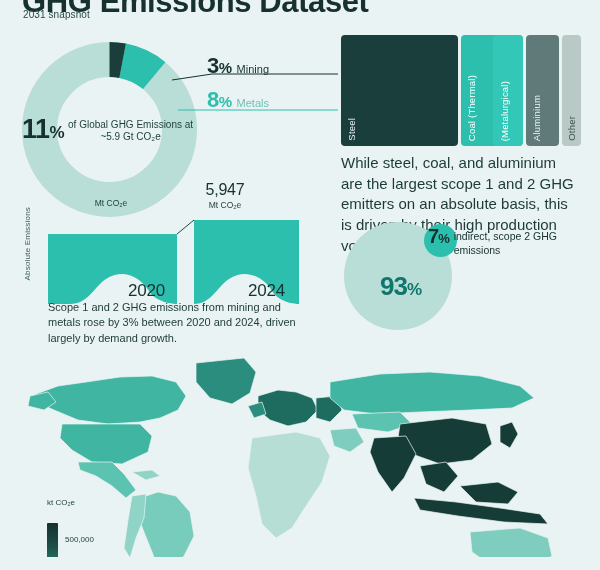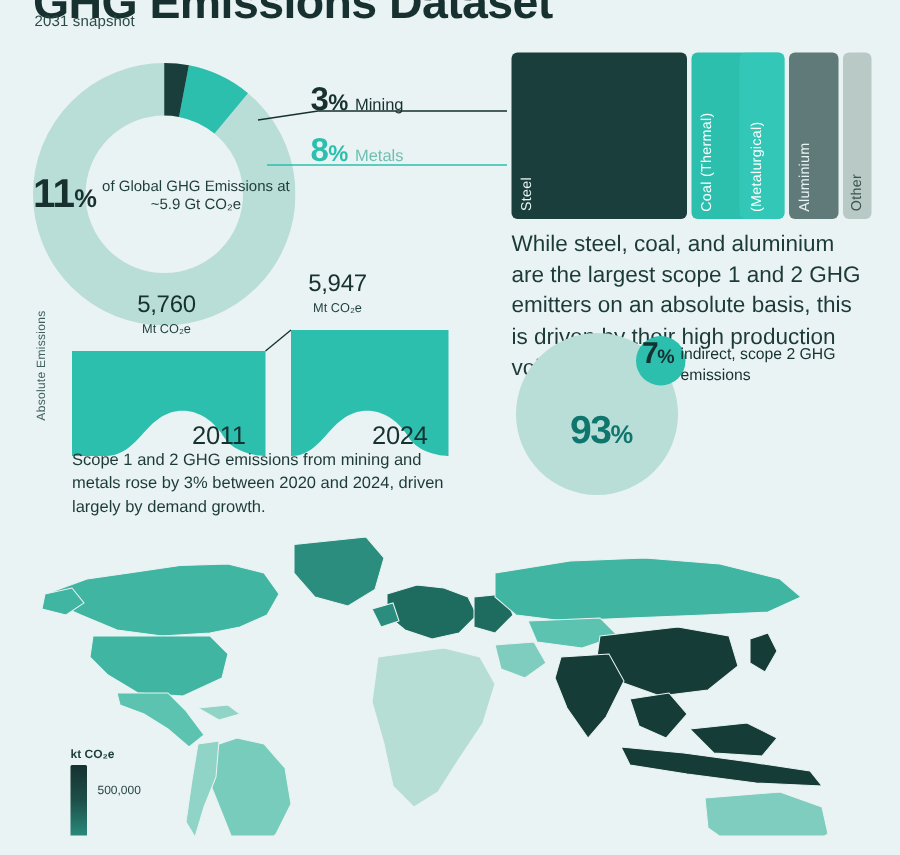--- a/index.html
+++ b/index.html
@@ -71,21 +71,21 @@
   .bub-row{position:absolute;display:flex;align-items:flex-start;}
   .bub-num{font-size:26px;font-weight:700;letter-spacing:-1px;line-height:0.95;}
   .bub-num .pc{font-size:17px;}
   .bub-num.small{font-size:20px;}
   .bub-num.small .pc{font-size:13px;}
   .bub-txt{font-size:10.5px;line-height:1.3;margin-left:5px;color:#16312f;font-weight:400;padding-top:5px;}
 
   
   .map{position:absolute;left:0;top:352px;width:600px;height:218px;overflow:hidden;}
   .map-legend{position:absolute;left:47px;top:498px;}
-  .ml-title{font-size:8px;color:#1e3d3b;margin-bottom:3px;font-weight:bold;}
+  .ml-title{font-size:8px;color:#1e3d3b;margin-bottom:16px;}
   .ml-bar{width:11px;height:68px;border-radius:1px;
           background:linear-gradient(to bottom,#16312f 0%,#1d504a 35%,#2a8a7c 70%,#3fc0ad 100%);}
   .ml-max{position:absolute;left:18px;top:12px;font-size:8px;color:#1e3d3b;white-space:nowrap;}
 </style>
 </head>
 <body>
 
 <div id="canvas">
 
   <div class="title">GHG Emissions Dataset</div>
@@ -145,29 +145,28 @@
   <svg style="position:absolute;left:44px;top:186px;" width="260" height="125">
 
     <path d="M133,48 L150,34" fill="none" stroke="#16312f" stroke-width="0.9"></path>
 
     <path d="M4,48 L133,48 L133,118 C133,118 113,118 105,105 C96,90 78,82 62,93 C50,101 44,118 26,118 L4,118 Z" fill="#2cbfae"></path>
 
     <path d="M150,34 L255,34 L255,118 C255,118 236,118 228,105 C219,90 201,82 185,93 C173,101 167,118 150,118 Z" fill="#2cbfae"></path>
   </svg>
 
   <div class="bar-val" style="left:66px;top:196px;width:90px;">
-    <div class="bar-num">5,760</div>
     <div class="bar-unit">Mt CO₂e</div>
   </div>
   <div class="bar-val" style="left:180px;top:182px;width:90px;">
     <div class="bar-num">5,947</div>
     <div class="bar-unit">Mt CO₂e</div>
   </div>
 
-  <div class="bar-year" style="left:128px;top:281px;">2011</div>
+  <div class="bar-year" style="left:128px;top:281px;">2020</div>
   <div class="bar-year" style="left:248px;top:281px;">2024</div>
 
   <div class="bars-note">Scope 1 and 2 GHG emissions from mining and metals rose by 3% between 2020 and 2024, driven largely by demand growth.</div>
 
   <div class="bub">
     <div class="bub-circle" style="left:0;top:0;width:108px;height:108px;background:#b9ddd7;"></div>
     <div class="bub-circle" style="left:80px;top:2px;width:33px;height:33px;background:#2cbfae;"></div>
 
     <div class="bub-row" style="left:84px;top:5px;">
       <span class="bub-num small" style="color:#16312f;"><span>7</span><span class="pc">%</span></span>

